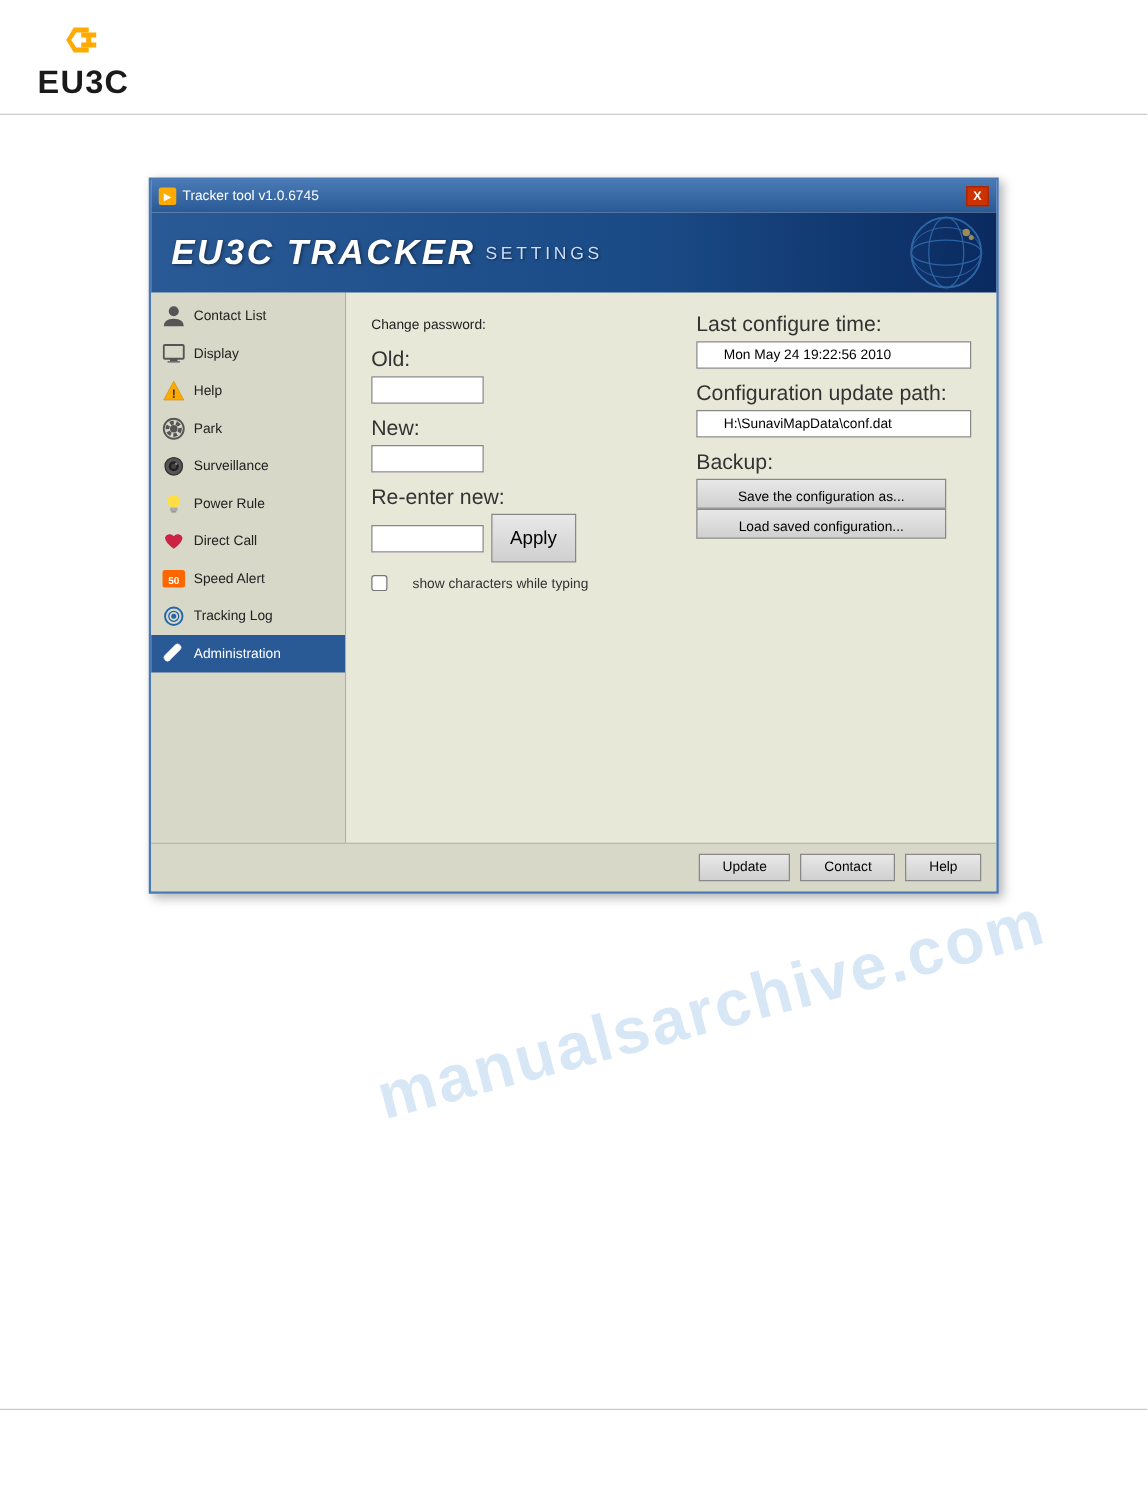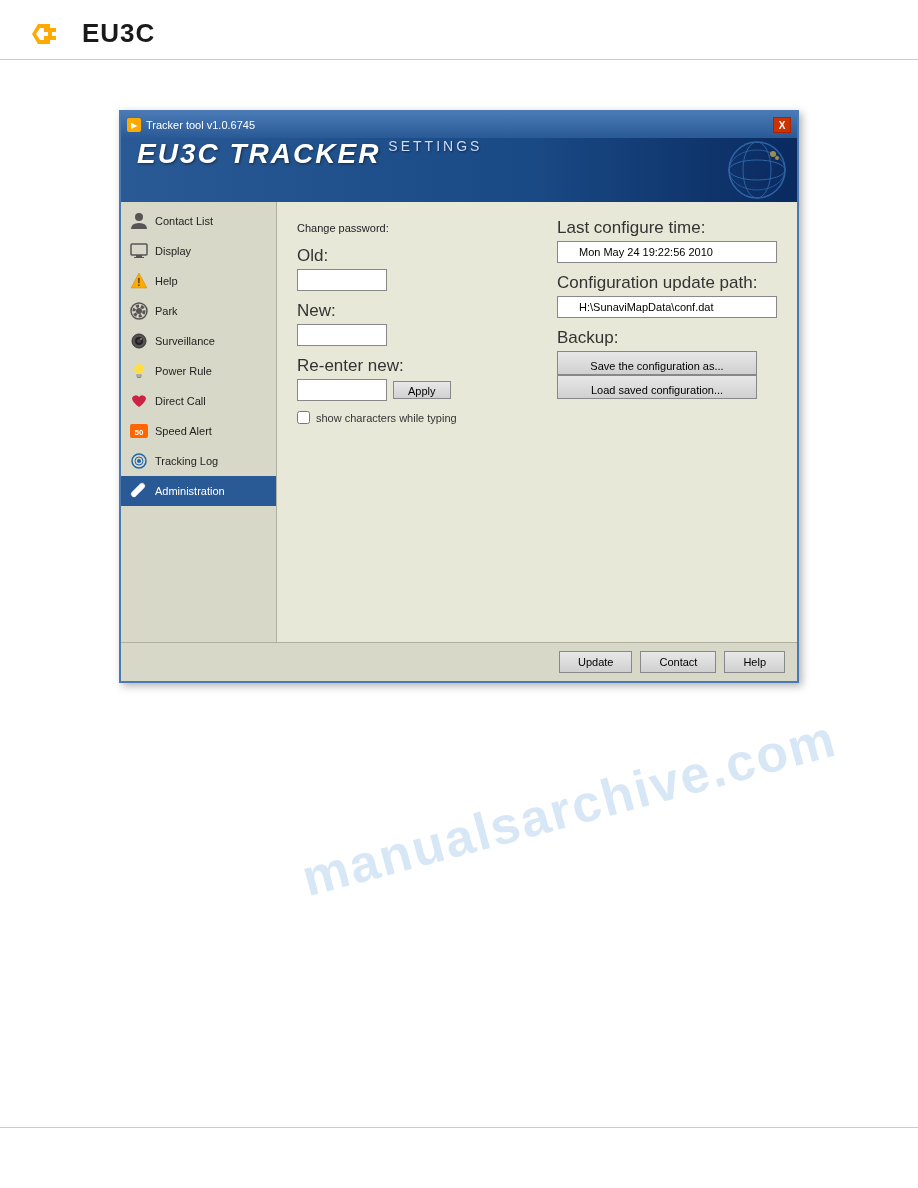--- a/index.html
+++ b/index.html
@@ -15,21 +15,22 @@
     .page-header {
       padding: 18px 30px 10px 30px;
       display: flex;
       align-items: center;
       border-bottom: 1px solid #cccccc;
       margin-bottom: 0;
     }
     .logo-area {
       display: flex;
       align-items: center;
-      gap: 20px;
+      gap: 4px;
+      flex-direction: column;
     }
     .logo-icon {
       width: 32px;
       height: 28px;
     }
     .logo-text {
       font-size: 26px;
       font-weight: bold;
       color: #1a1a1a;
       letter-spacing: 1px;
@@ -87,21 +88,21 @@
       align-items: center;
       justify-content: center;
       font-weight: bold;
     }
 
     
     .app-header {
       background: linear-gradient(to right, #2a5a95 0%, #1a4a85 60%, #0a2a60 100%);
       height: 64px;
       display: flex;
-      align-items: flex-start;
+      align-items: center;
       padding: 0 16px;
       position: relative;
       overflow: hidden;
     }
     .app-header-globe {
       position: absolute;
       right: 10px;
       top: 0;
       width: 80px;
       height: 64px;
@@ -202,30 +203,30 @@
       flex: 0 0 220px;
     }
     .col-right {
       flex: 1;
     }
 
     .apply-btn {
       background: linear-gradient(to bottom, #e8e8e8, #d0d0d0);
       border: 1px solid #888;
       padding: 3px 14px;
-      font-size: 11px;
+      font-size: 15px;
       cursor: pointer;
-      height: 18px;
+      height: 39px;
       margin-left: 6px;
     }
 
     .checkbox-row {
       display: flex;
       align-items: center;
-      gap: 6px;
+      gap: 20px;
       margin-top: 8px;
     }
     .checkbox-row input[type="checkbox"] {
       width: 13px;
       height: 13px;
     }
     .checkbox-label {
       font-size: 11px;
       color: #333;
     }

